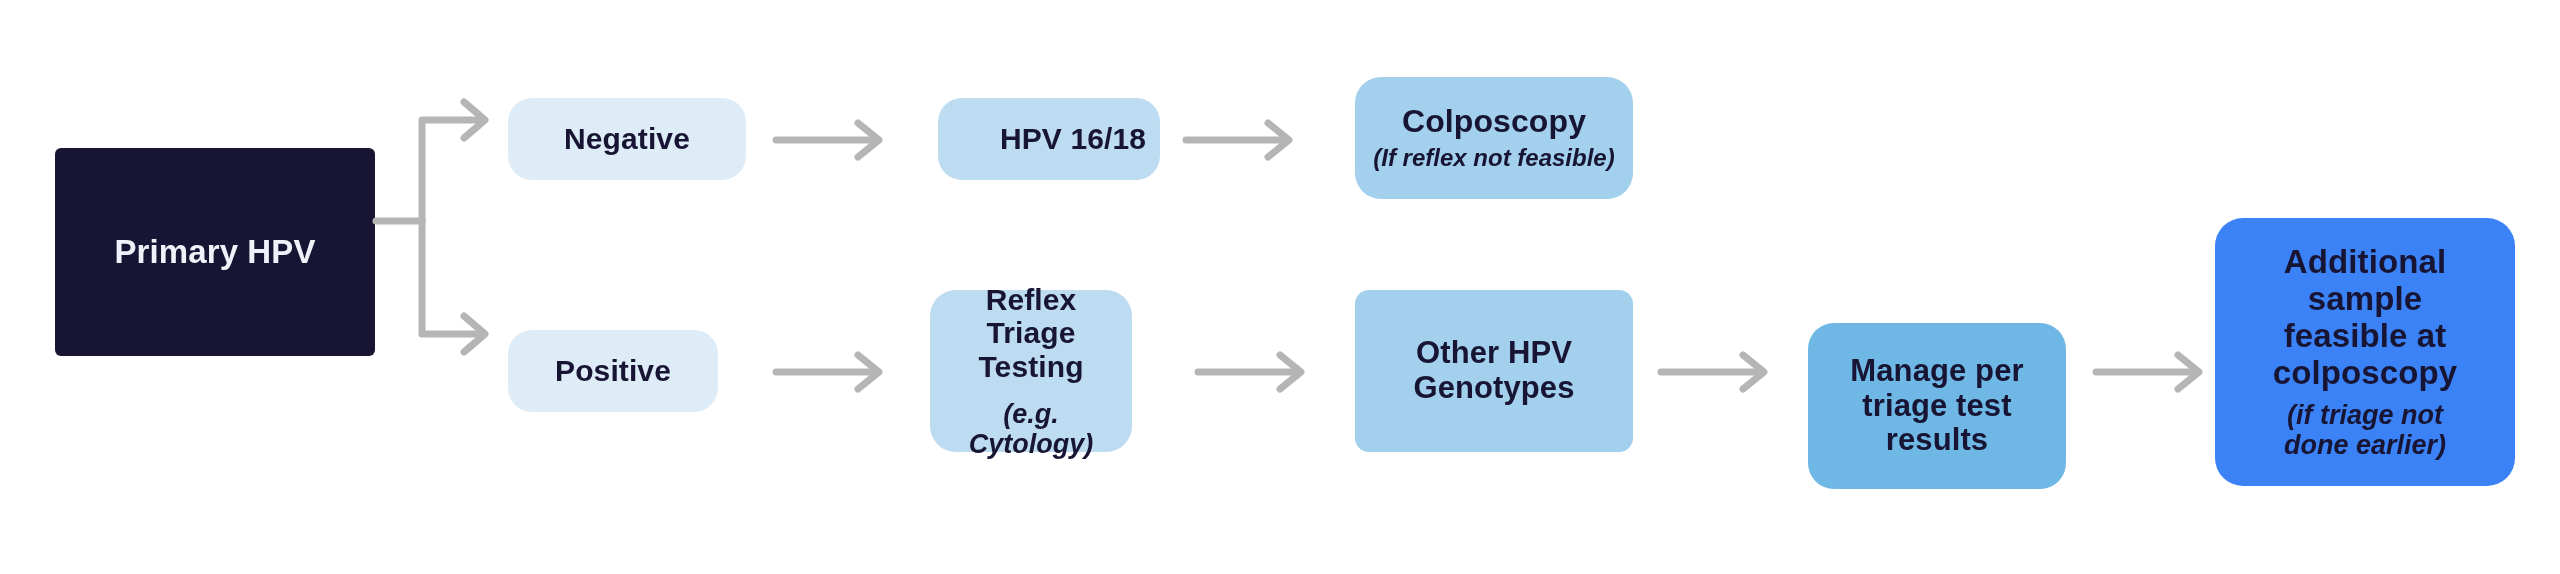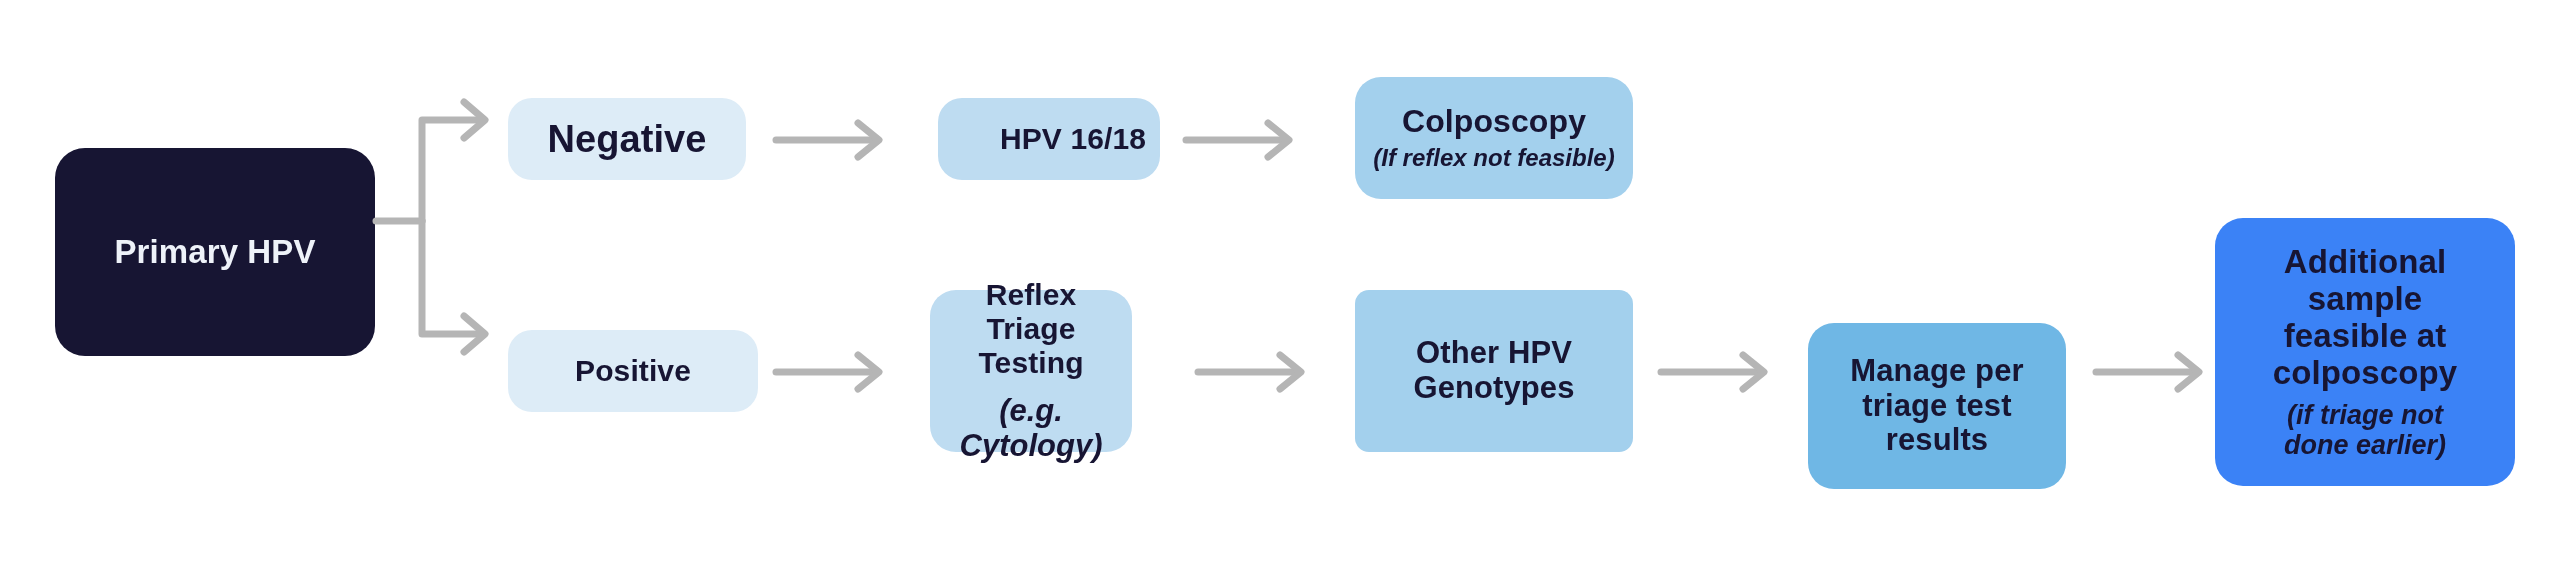--- a/index.html
+++ b/index.html
@@ -43,39 +43,39 @@
   }
 
   
   #node-primary {
     left: 55px;
     top: 148px;
     width: 320px;
     height: 208px;
     background: #171533;
     color: #eef2f9;
-    border-radius: 30px;
+    border-radius: 6px;
     font-size: 33px;
   }
   #node-primary .title { line-height: 1.28; }
 
   #node-negative {
     left: 508px;
     top: 98px;
     width: 238px;
     height: 82px;
     background: #ddecf7;
     border-radius: 24px;
-    font-size: 38px;
+    font-size: 30px;
   }
 
   #node-positive {
     left: 508px;
     top: 330px;
-    width: 250px;
+    width: 210px;
     height: 82px;
     background: #ddecf7;
     border-radius: 24px;
     font-size: 30px;
   }
 
   #node-hpv1618 {
     left: 938px;
     top: 98px;
     width: 222px;
@@ -88,21 +88,21 @@
 
   #node-reflex {
     left: 930px;
     top: 290px;
     width: 202px;
     height: 162px;
     background: #bedcf1;
     border-radius: 26px;
     font-size: 30px;
   }
-  #node-reflex .sub { font-size: 31px; margin-top: 15px; }
+  #node-reflex .sub { font-size: 27px; margin-top: 15px; }
 
   #node-colposcopy {
     left: 1355px;
     top: 77px;
     width: 278px;
     height: 122px;
     background: #a3d0ed;
     border-radius: 26px;
     font-size: 32px;
   }

